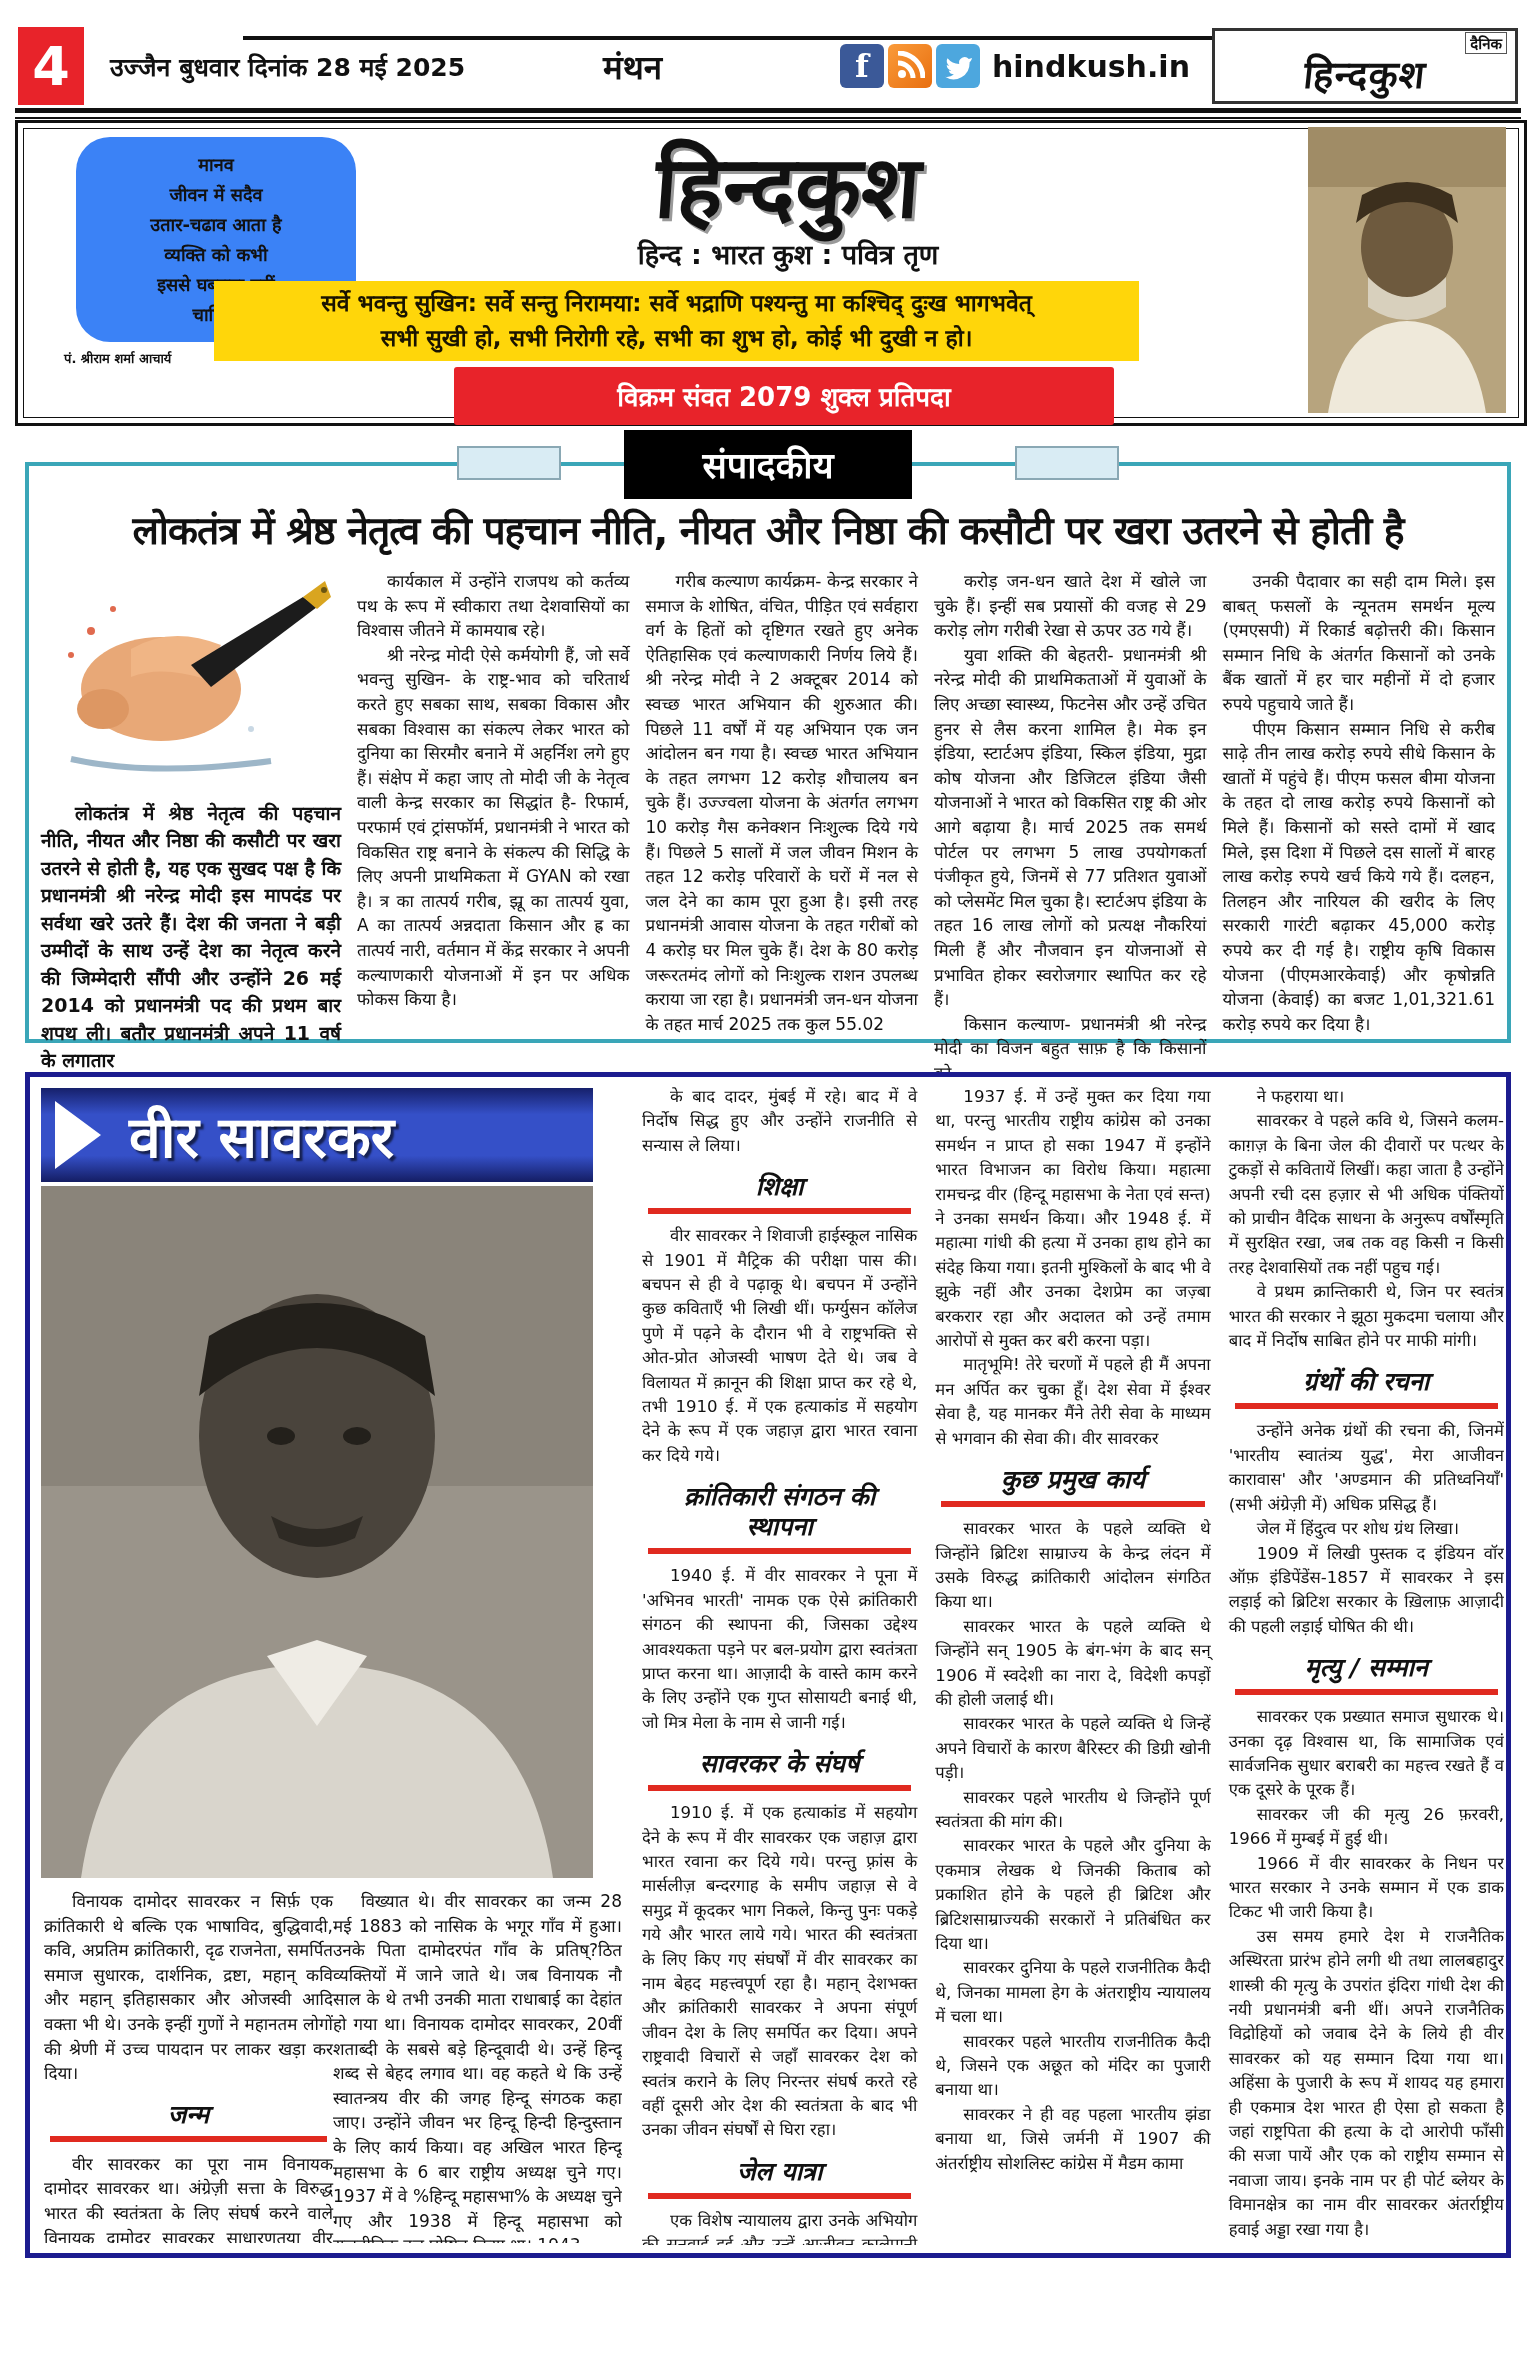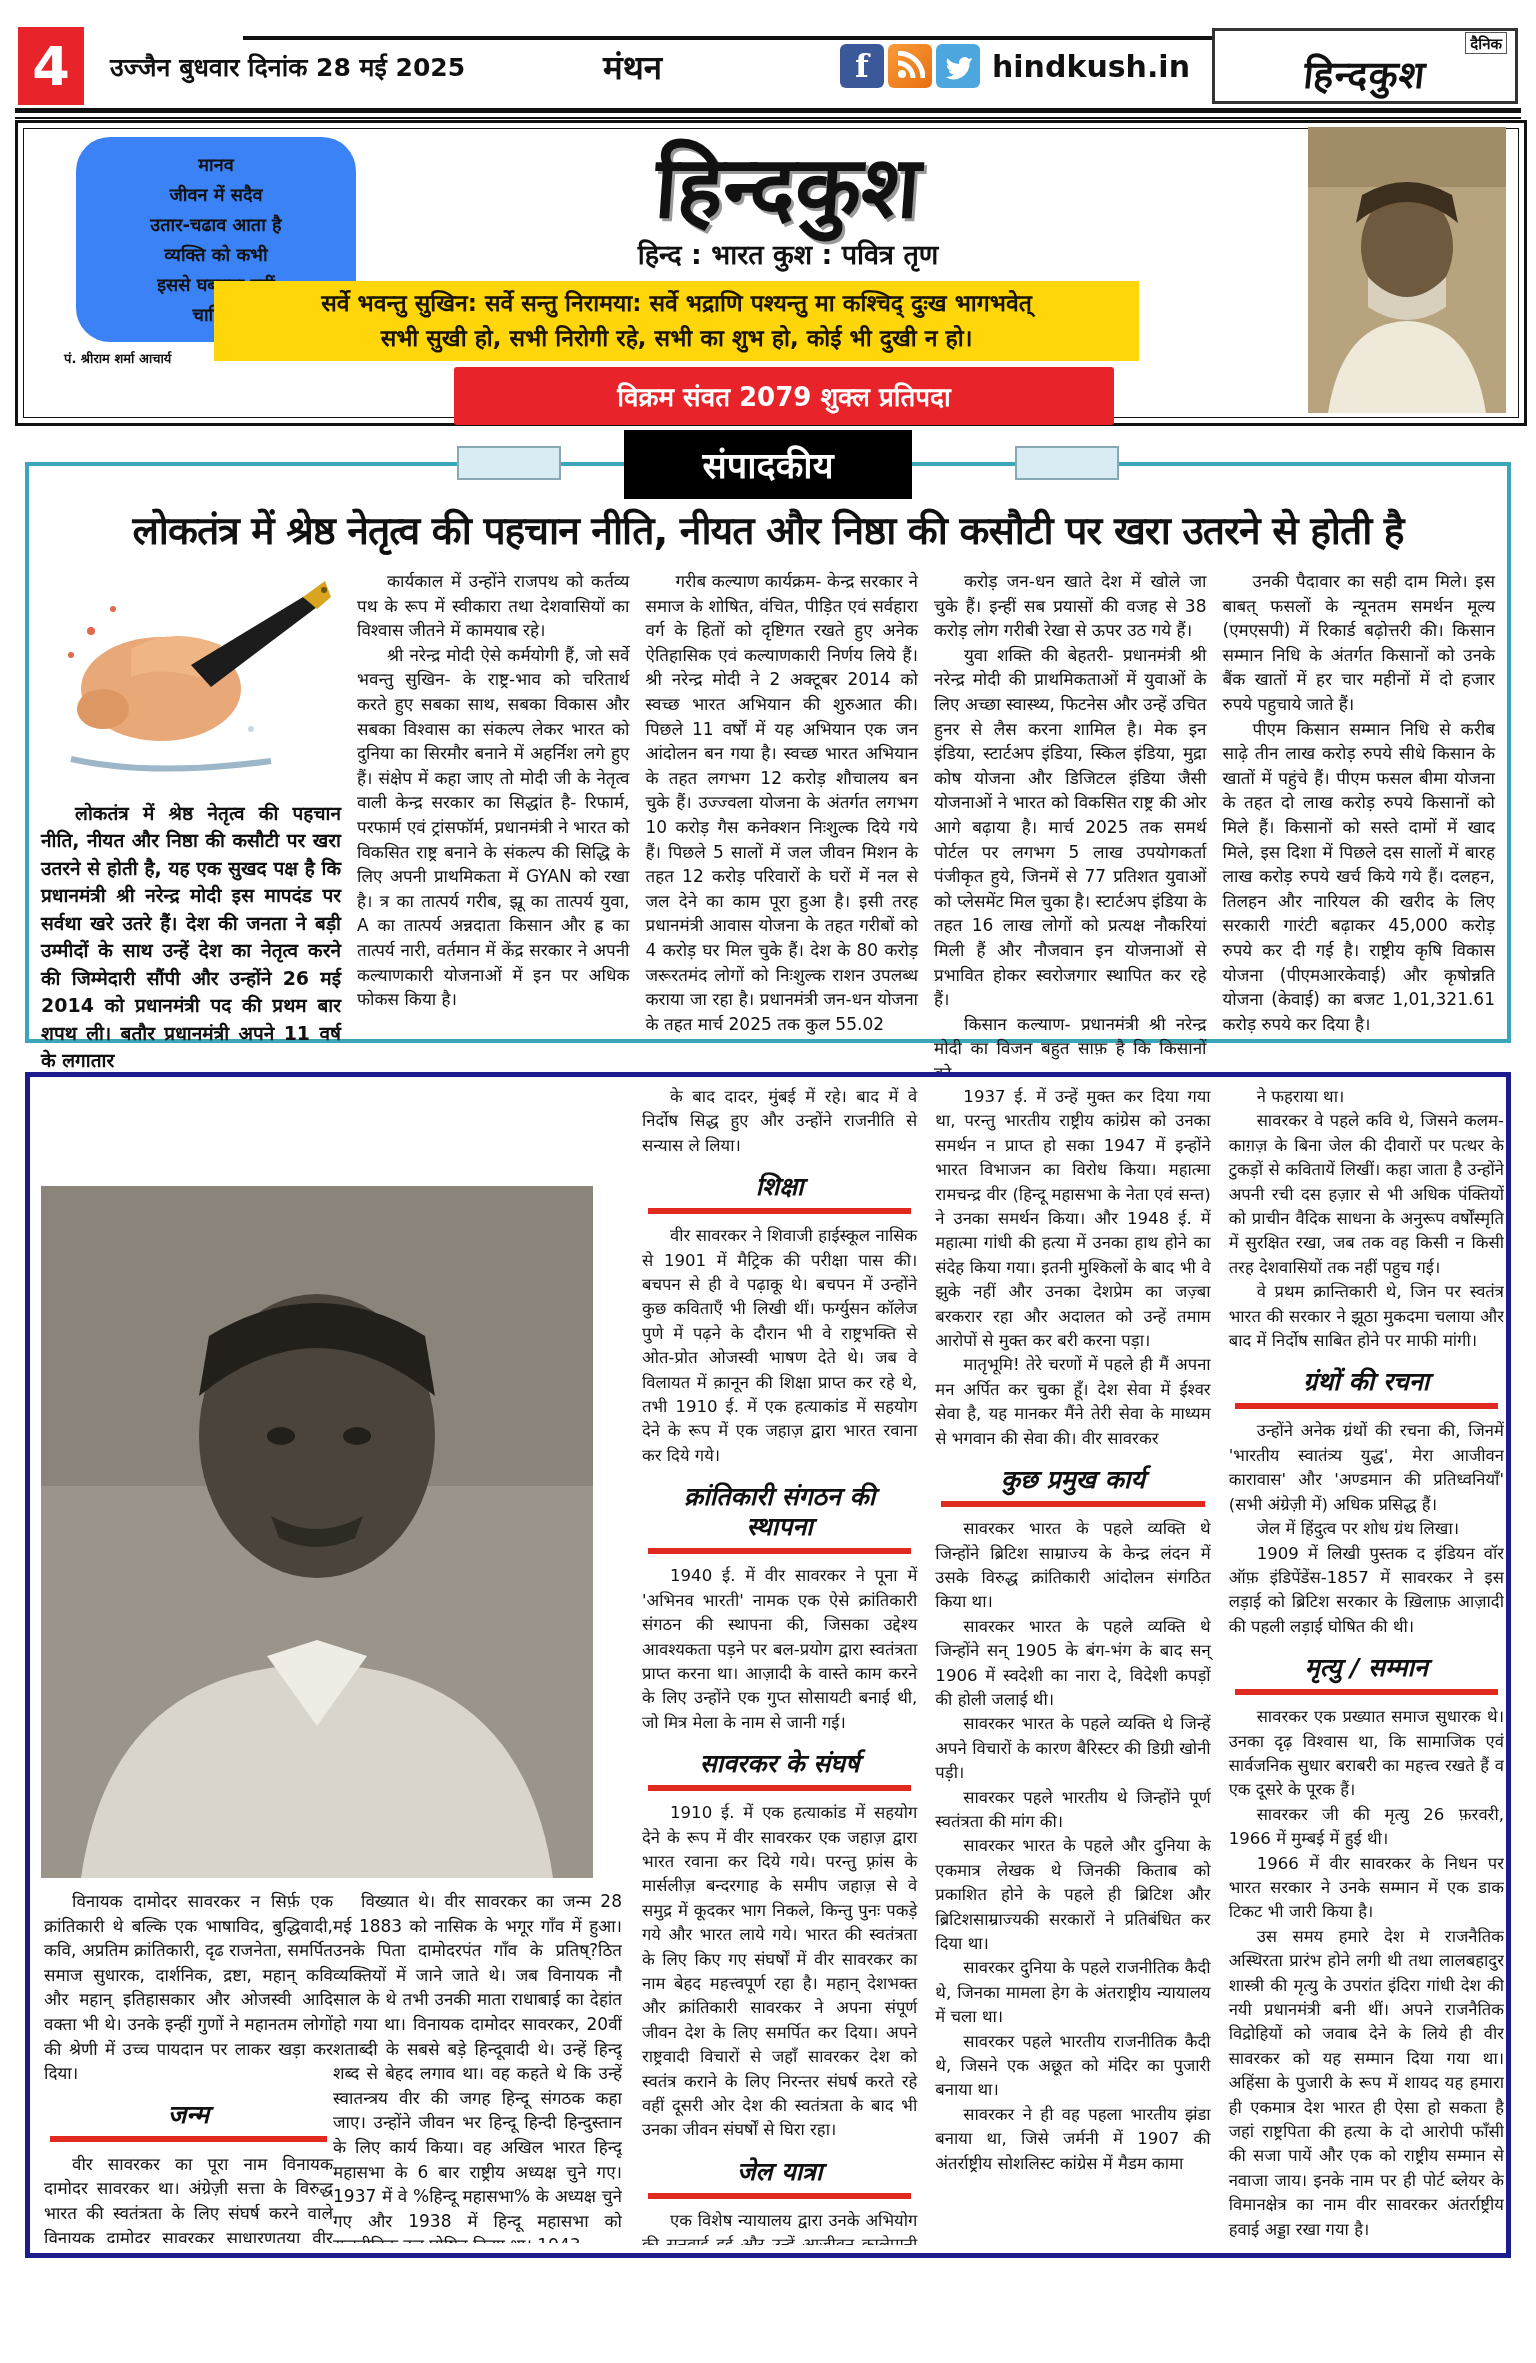--- a/index.html
+++ b/index.html
@@ -167,32 +167,36 @@
           </div>
       </div>
       <div class="edit-col" data-name="editorial-column-1">
           <p data-name="paragraph">कार्यकाल में उन्होंने राजपथ को कर्तव्य पथ के रूप में स्वीकारा तथा देशवासियों का विश्वास जीतने में कामयाब रहे।</p>
           <p data-name="paragraph">श्री नरेन्द्र मोदी ऐसे कर्मयोगी हैं, जो सर्वे भवन्तु सुखिन- के राष्ट्र-भाव को चरितार्थ करते हुए सबका साथ, सबका विकास और सबका विश्वास का संकल्प लेकर भारत को दुनिया का सिरमौर बनाने में अहर्निश लगे हुए हैं। संक्षेप में कहा जाए तो मोदी जी के नेतृत्व वाली केन्द्र सरकार का सिद्धांत है- रिफार्म, परफार्म एवं ट्रांसफॉर्म, प्रधानमंत्री ने भारत को विकसित राष्ट्र बनाने के संकल्प की सिद्धि के लिए अपनी प्राथमिकता में GYAN को रखा है। त्र का तात्पर्य गरीब, झ्रू का तात्पर्य युवा, A का तात्पर्य अन्नदाता किसान और ह्र का तात्पर्य नारी, वर्तमान में केंद्र सरकार ने अपनी कल्याणकारी योजनाओं में इन पर अधिक फोकस किया है।</p>
         </div>
       <div class="edit-col" data-name="editorial-column-2">
           <p data-name="paragraph">गरीब कल्याण कार्यक्रम- केन्द्र सरकार ने समाज के शोषित, वंचित, पीड़ित एवं सर्वहारा वर्ग के हितों को दृष्टिगत रखते हुए अनेक ऐतिहासिक एवं कल्याणकारी निर्णय लिये हैं। श्री नरेन्द्र मोदी ने 2 अक्टूबर 2014 को स्वच्छ भारत अभियान की शुरुआत की। पिछले 11 वर्षों में यह अभियान एक जन आंदोलन बन गया है। स्वच्छ भारत अभियान के तहत लगभग 12 करोड़ शौचालय बन चुके हैं। उज्ज्वला योजना के अंतर्गत लगभग 10 करोड़ गैस कनेक्शन निःशुल्क दिये गये हैं। पिछले 5 सालों में जल जीवन मिशन के तहत 12 करोड़ परिवारों के घरों में नल से जल देने का काम पूरा हुआ है। इसी तरह प्रधानमंत्री आवास योजना के तहत गरीबों को 4 करोड़ घर मिल चुके हैं। देश के 80 करोड़ जरूरतमंद लोगों को निःशुल्क राशन उपलब्ध कराया जा रहा है। प्रधानमंत्री जन-धन योजना के तहत मार्च 2025 तक कुल 55.02</p>
         </div>
       <div class="edit-col" data-name="editorial-column-3">
-          <p data-name="paragraph">करोड़ जन-धन खाते देश में खोले जा चुके हैं। इन्हीं सब प्रयासों की वजह से 38 करोड़ लोग गरीबी रेखा से ऊपर उठ गये हैं।</p>
+          <p data-name="paragraph">करोड़ जन-धन खाते देश में खोले जा चुके हैं। इन्हीं सब प्रयासों की वजह से 29 करोड़ लोग गरीबी रेखा से ऊपर उठ गये हैं।</p>
           <p data-name="paragraph">युवा शक्ति की बेहतरी- प्रधानमंत्री श्री नरेन्द्र मोदी की प्राथमिकताओं में युवाओं के लिए अच्छा स्वास्थ्य, फिटनेस और उन्हें उचित हुनर से लैस करना शामिल है। मेक इन इंडिया, स्टार्टअप इंडिया, स्किल इंडिया, मुद्रा कोष योजना और डिजिटल इंडिया जैसी योजनाओं ने भारत को विकसित राष्ट्र की ओर आगे बढ़ाया है। मार्च 2025 तक समर्थ पोर्टल पर लगभग 5 लाख उपयोगकर्ता पंजीकृत हुये, जिनमें से 77 प्रतिशत युवाओं को प्लेसमेंट मिल चुका है। स्टार्टअप इंडिया के तहत 16 लाख लोगों को प्रत्यक्ष नौकरियां मिली हैं और नौजवान इन योजनाओं से प्रभावित होकर स्वरोजगार स्थापित कर रहे हैं।</p>
           <p data-name="paragraph">किसान कल्याण- प्रधानमंत्री श्री नरेन्द्र मोदी का विजन बहुत साफ़ है कि किसानों को</p>
         </div>
       <div class="edit-col" data-name="editorial-column-4">
           <p data-name="paragraph">उनकी पैदावार का सही दाम मिले। इस बाबत् फसलों के न्यूनतम समर्थन मूल्य (एमएसपी) में रिकार्ड बढ़ोत्तरी की। किसान सम्मान निधि के अंतर्गत किसानों को उनके बैंक खातों में हर चार महीनों में दो हजार रुपये पहुचाये जाते हैं।</p>
           <p data-name="paragraph">पीएम किसान सम्मान निधि से करीब साढ़े तीन लाख करोड़ रुपये सीधे किसान के खातों में पहुंचे हैं। पीएम फसल बीमा योजना के तहत दो लाख करोड़ रुपये किसानों को मिले हैं। किसानों को सस्ते दामों में खाद मिले, इस दिशा में पिछले दस सालों में बारह लाख करोड़ रुपये खर्च किये गये हैं। दलहन, तिलहन और नारियल की खरीद के लिए सरकारी गारंटी बढ़ाकर 45,000 करोड़ रुपये कर दी गई है। राष्ट्रीय कृषि विकास योजना (पीएमआरकेवाई) और कृषोन्नति योजना (केवाई) का बजट 1,01,321.61 करोड़ रुपये कर दिया है।</p>
         </div>
     </div>
   </div>
 
   <div class="article" data-name="savarkar-article-section">
+    <div class="art-banner" data-name="article-title-banner">
+      <div class="art-arrow" data-name="arrow-right-icon"></div>
+      <div class="art-title" data-name="article-title">वीर सावरकर</div>
+    </div>
     <div class="art-photo" data-name="savarkar-portrait-photo">
       <svg width="552" height="692" viewBox="0 0 552 692">
         <rect width="552" height="692" fill="#9a948a"></rect>
         <rect x="0" y="0" width="552" height="300" fill="#8a847a"></rect>
         <ellipse cx="276" cy="250" rx="118" ry="142" fill="#4a443c"></ellipse>
         <path d="M158 210 q118 -96 236 0 l-10 -60 q-108 -66 -216 0 z" fill="#23201b"></path>
         <ellipse cx="240" cy="250" rx="14" ry="9" fill="#23201b"></ellipse>
         <ellipse cx="316" cy="250" rx="14" ry="9" fill="#23201b"></ellipse>
         <path d="M230 330 q46 26 92 0 l-8 22 q-38 18 -76 0 z" fill="#2e2a24"></path>
         <path d="M40 692 q30 -210 236 -214 q206 4 236 214 z" fill="#d9d5cc"></path>

